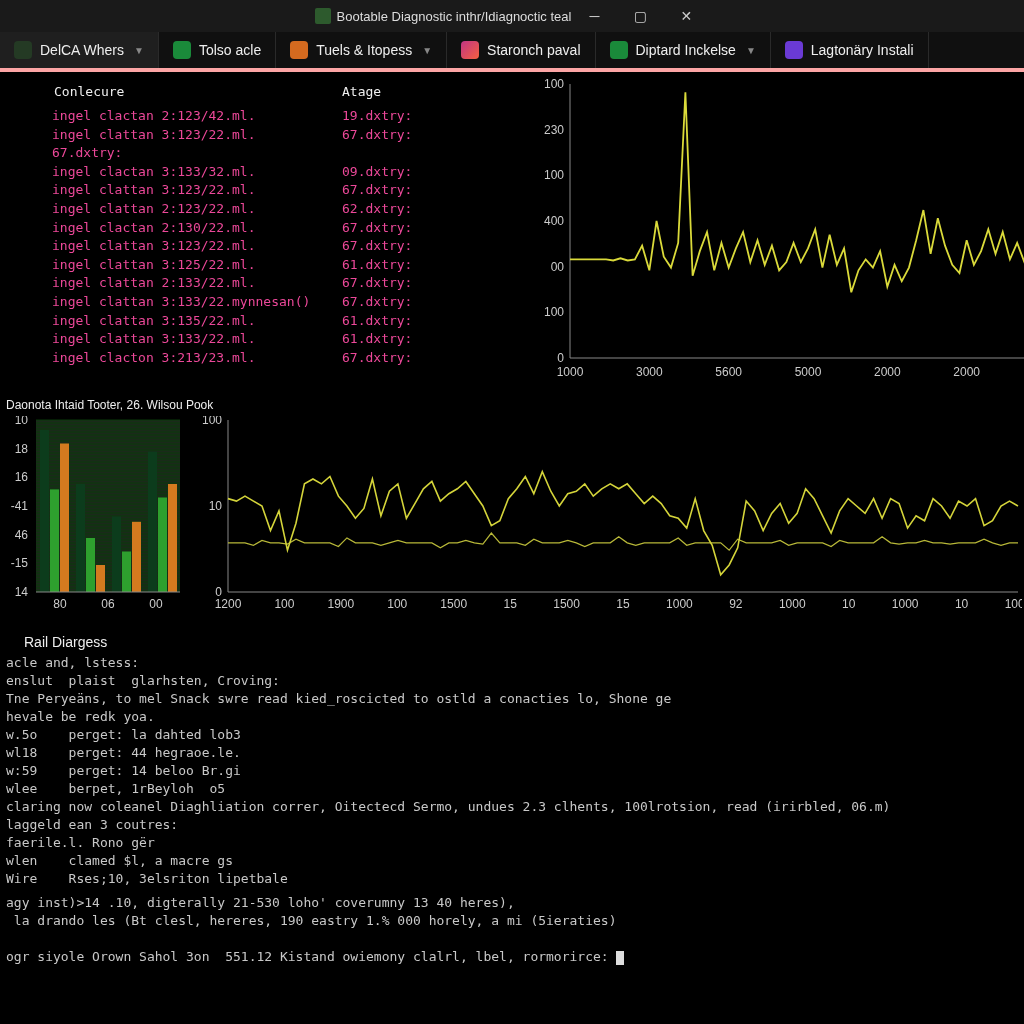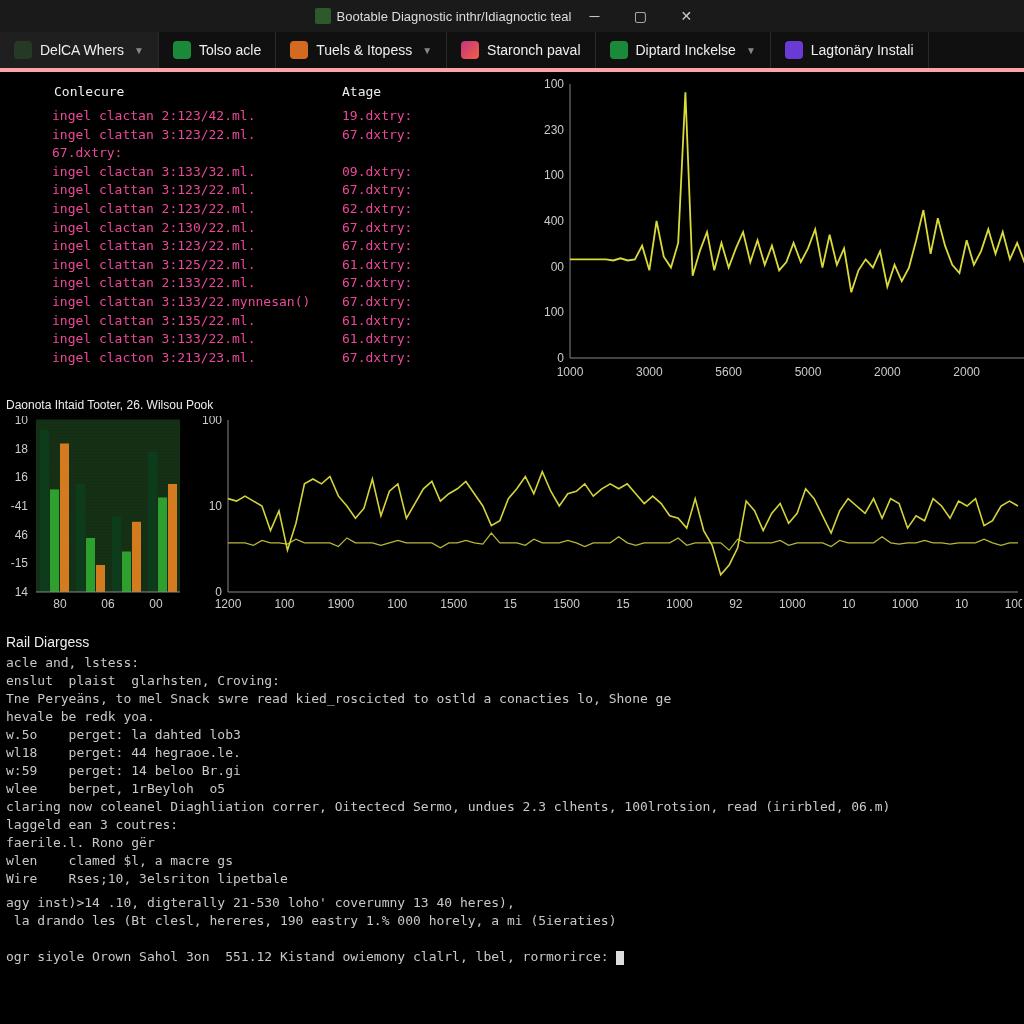--- a/index.html
+++ b/index.html
@@ -58,21 +58,21 @@
   .mid-label { padding: 6px 6px 4px; font-size: 12px; color: #eee; }
   .mid { display: flex; height: 210px; padding: 0 4px 4px; gap: 10px; }
   .bar-pane { width: 180px; position: relative; }
   .line-pane { flex: 1; position: relative; }
   .bar-bg { fill: #1a2a1a; }
   .scan { stroke: #0a3a0a; stroke-width: 1; }
   .bar-g { fill: #2ea02e; }
   .bar-o { fill: #d47a1f; }
   .bar-dg { fill: #0c3c1c; }
   
-  .section-h { padding: 8px 6px 4px; font-size: 14px; font-weight: 500; color: #eee; }
+  .section-h { padding: 8px 24px 4px; font-size: 14px; font-weight: 500; color: #eee; }
   .console { padding: 0 6px 6px; font-family: 'Consolas', monospace; font-size: 13px; line-height: 18px; color: #c8c8c8; white-space: pre; }
   .cursor { display: inline-block; width: 8px; height: 14px; background: #ddd; vertical-align: middle; }
 </style>
 </head>
 <body>
 
 <div class="titlebar">
   <div class="titlebar-left">
     <div class="app-icon"></div>
     <span>Bootable Diagnostic inthr/Idiagnoctic teal</span>

